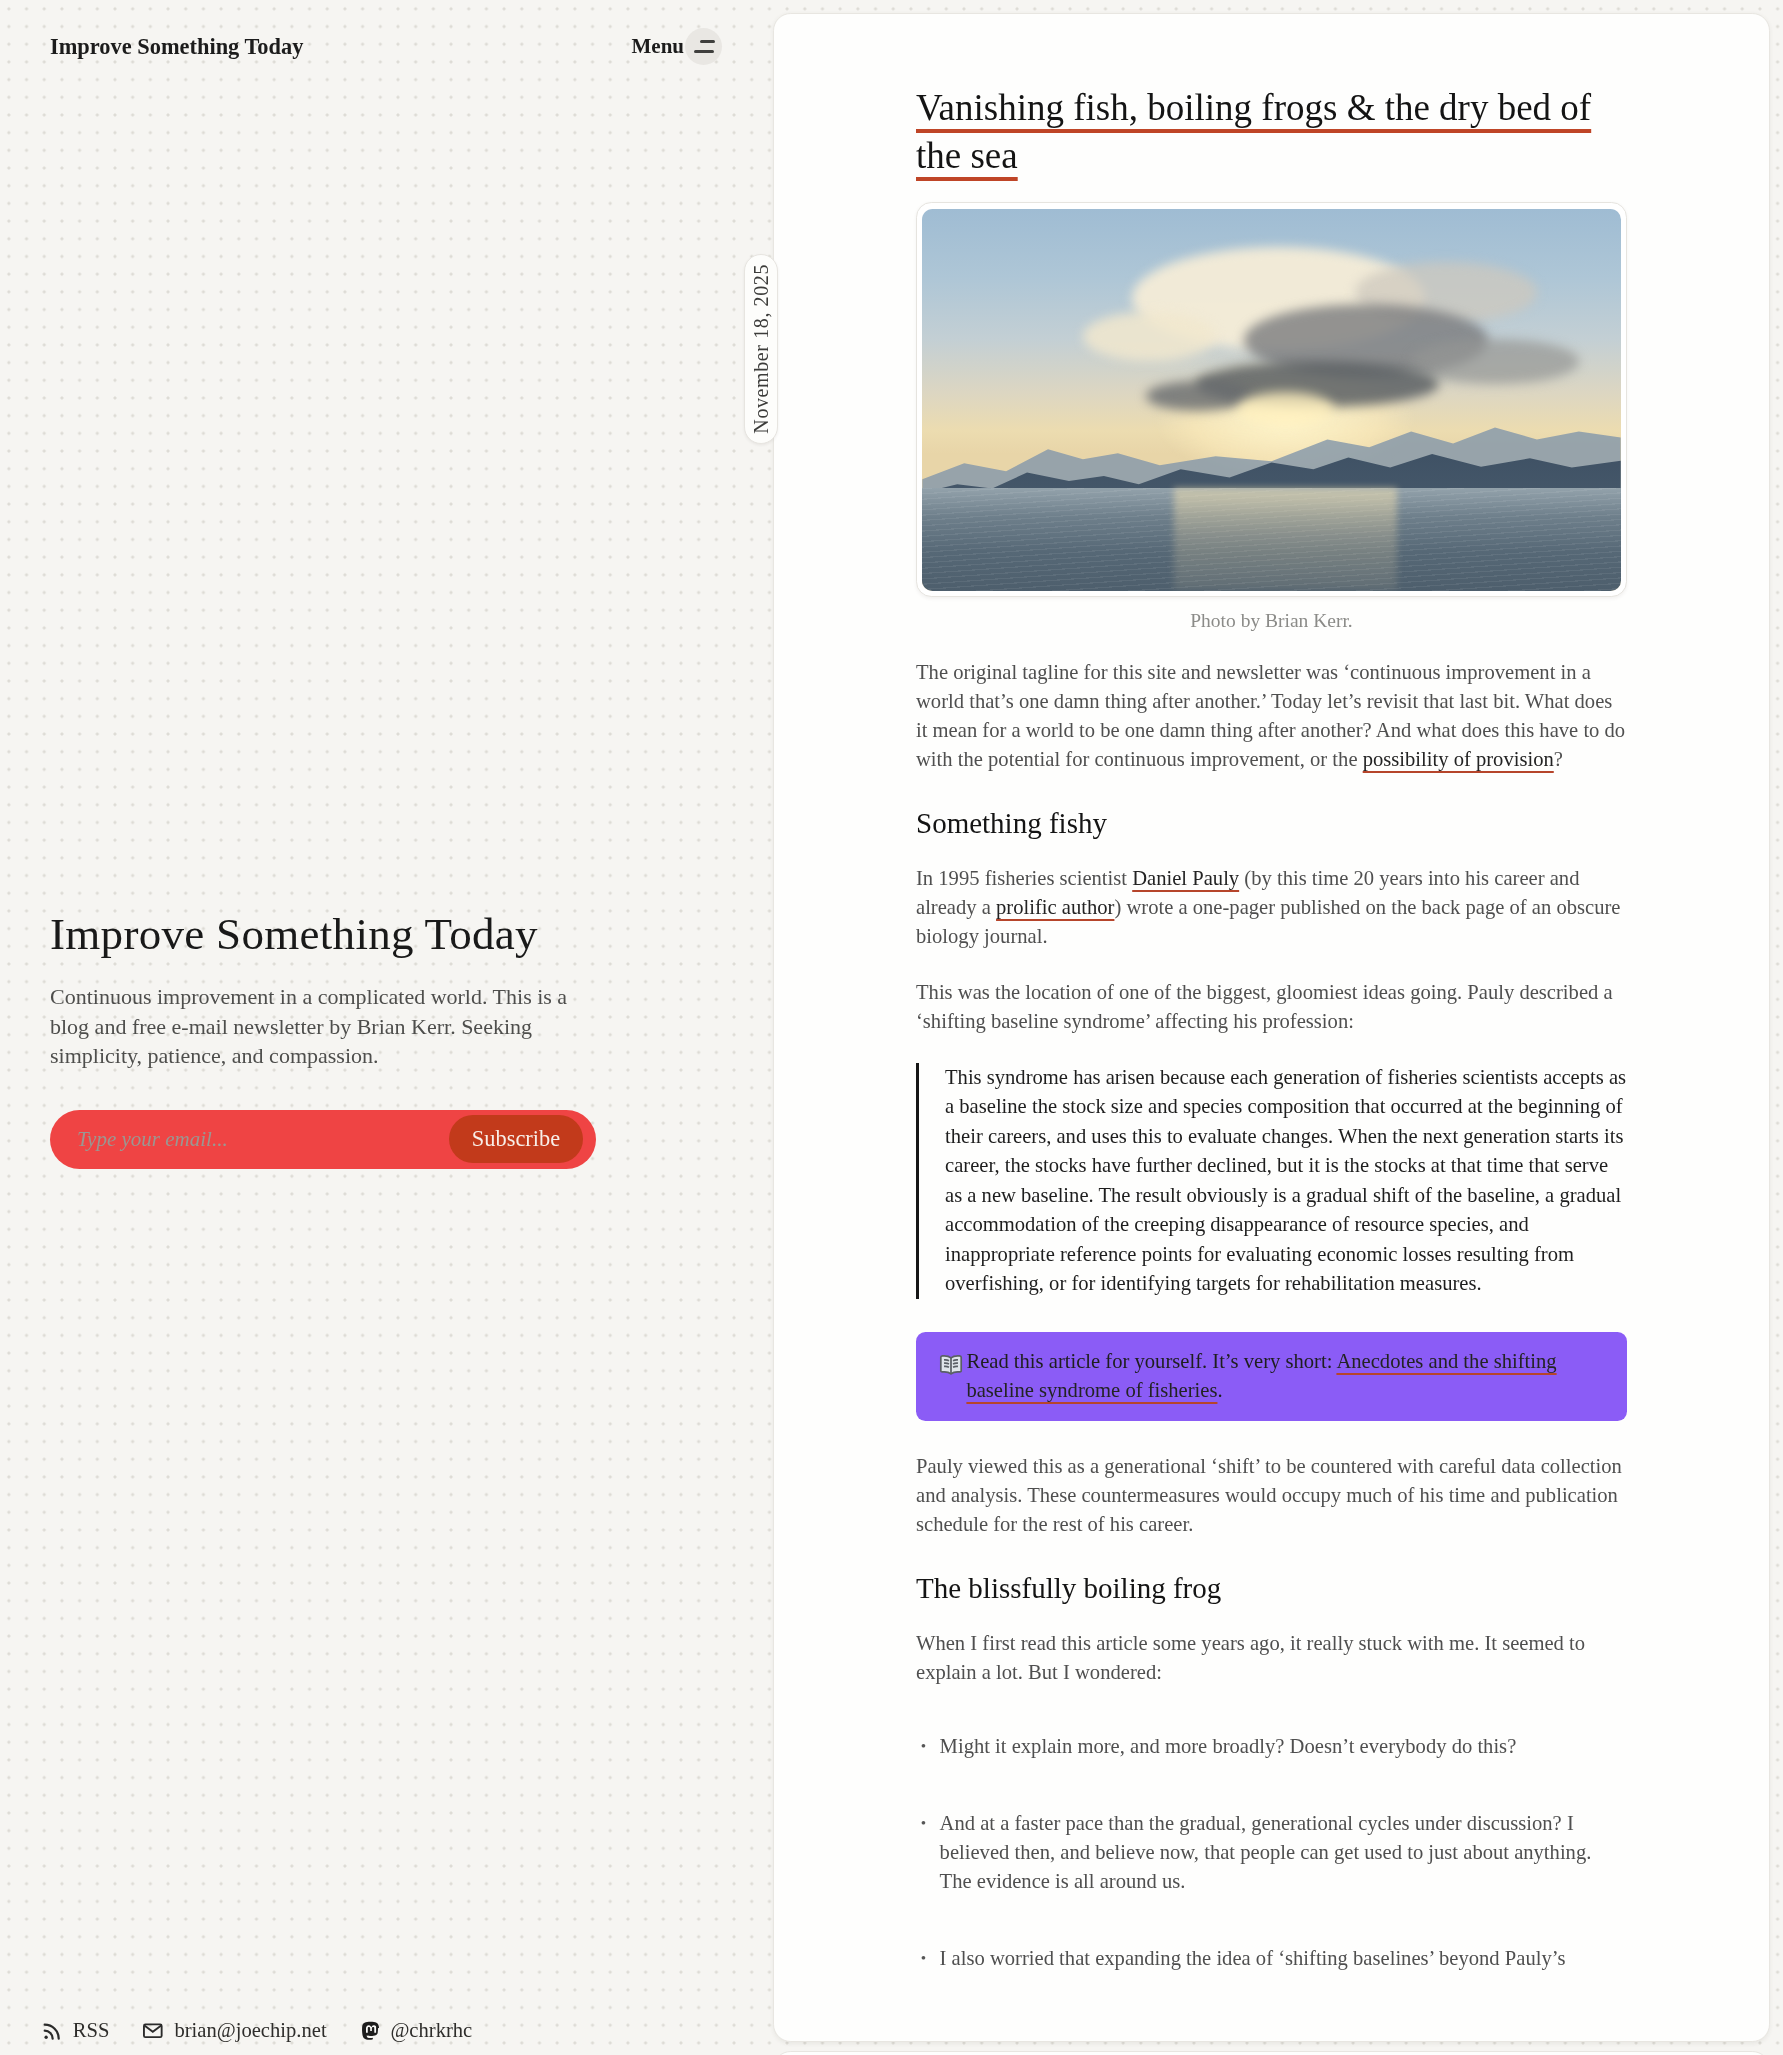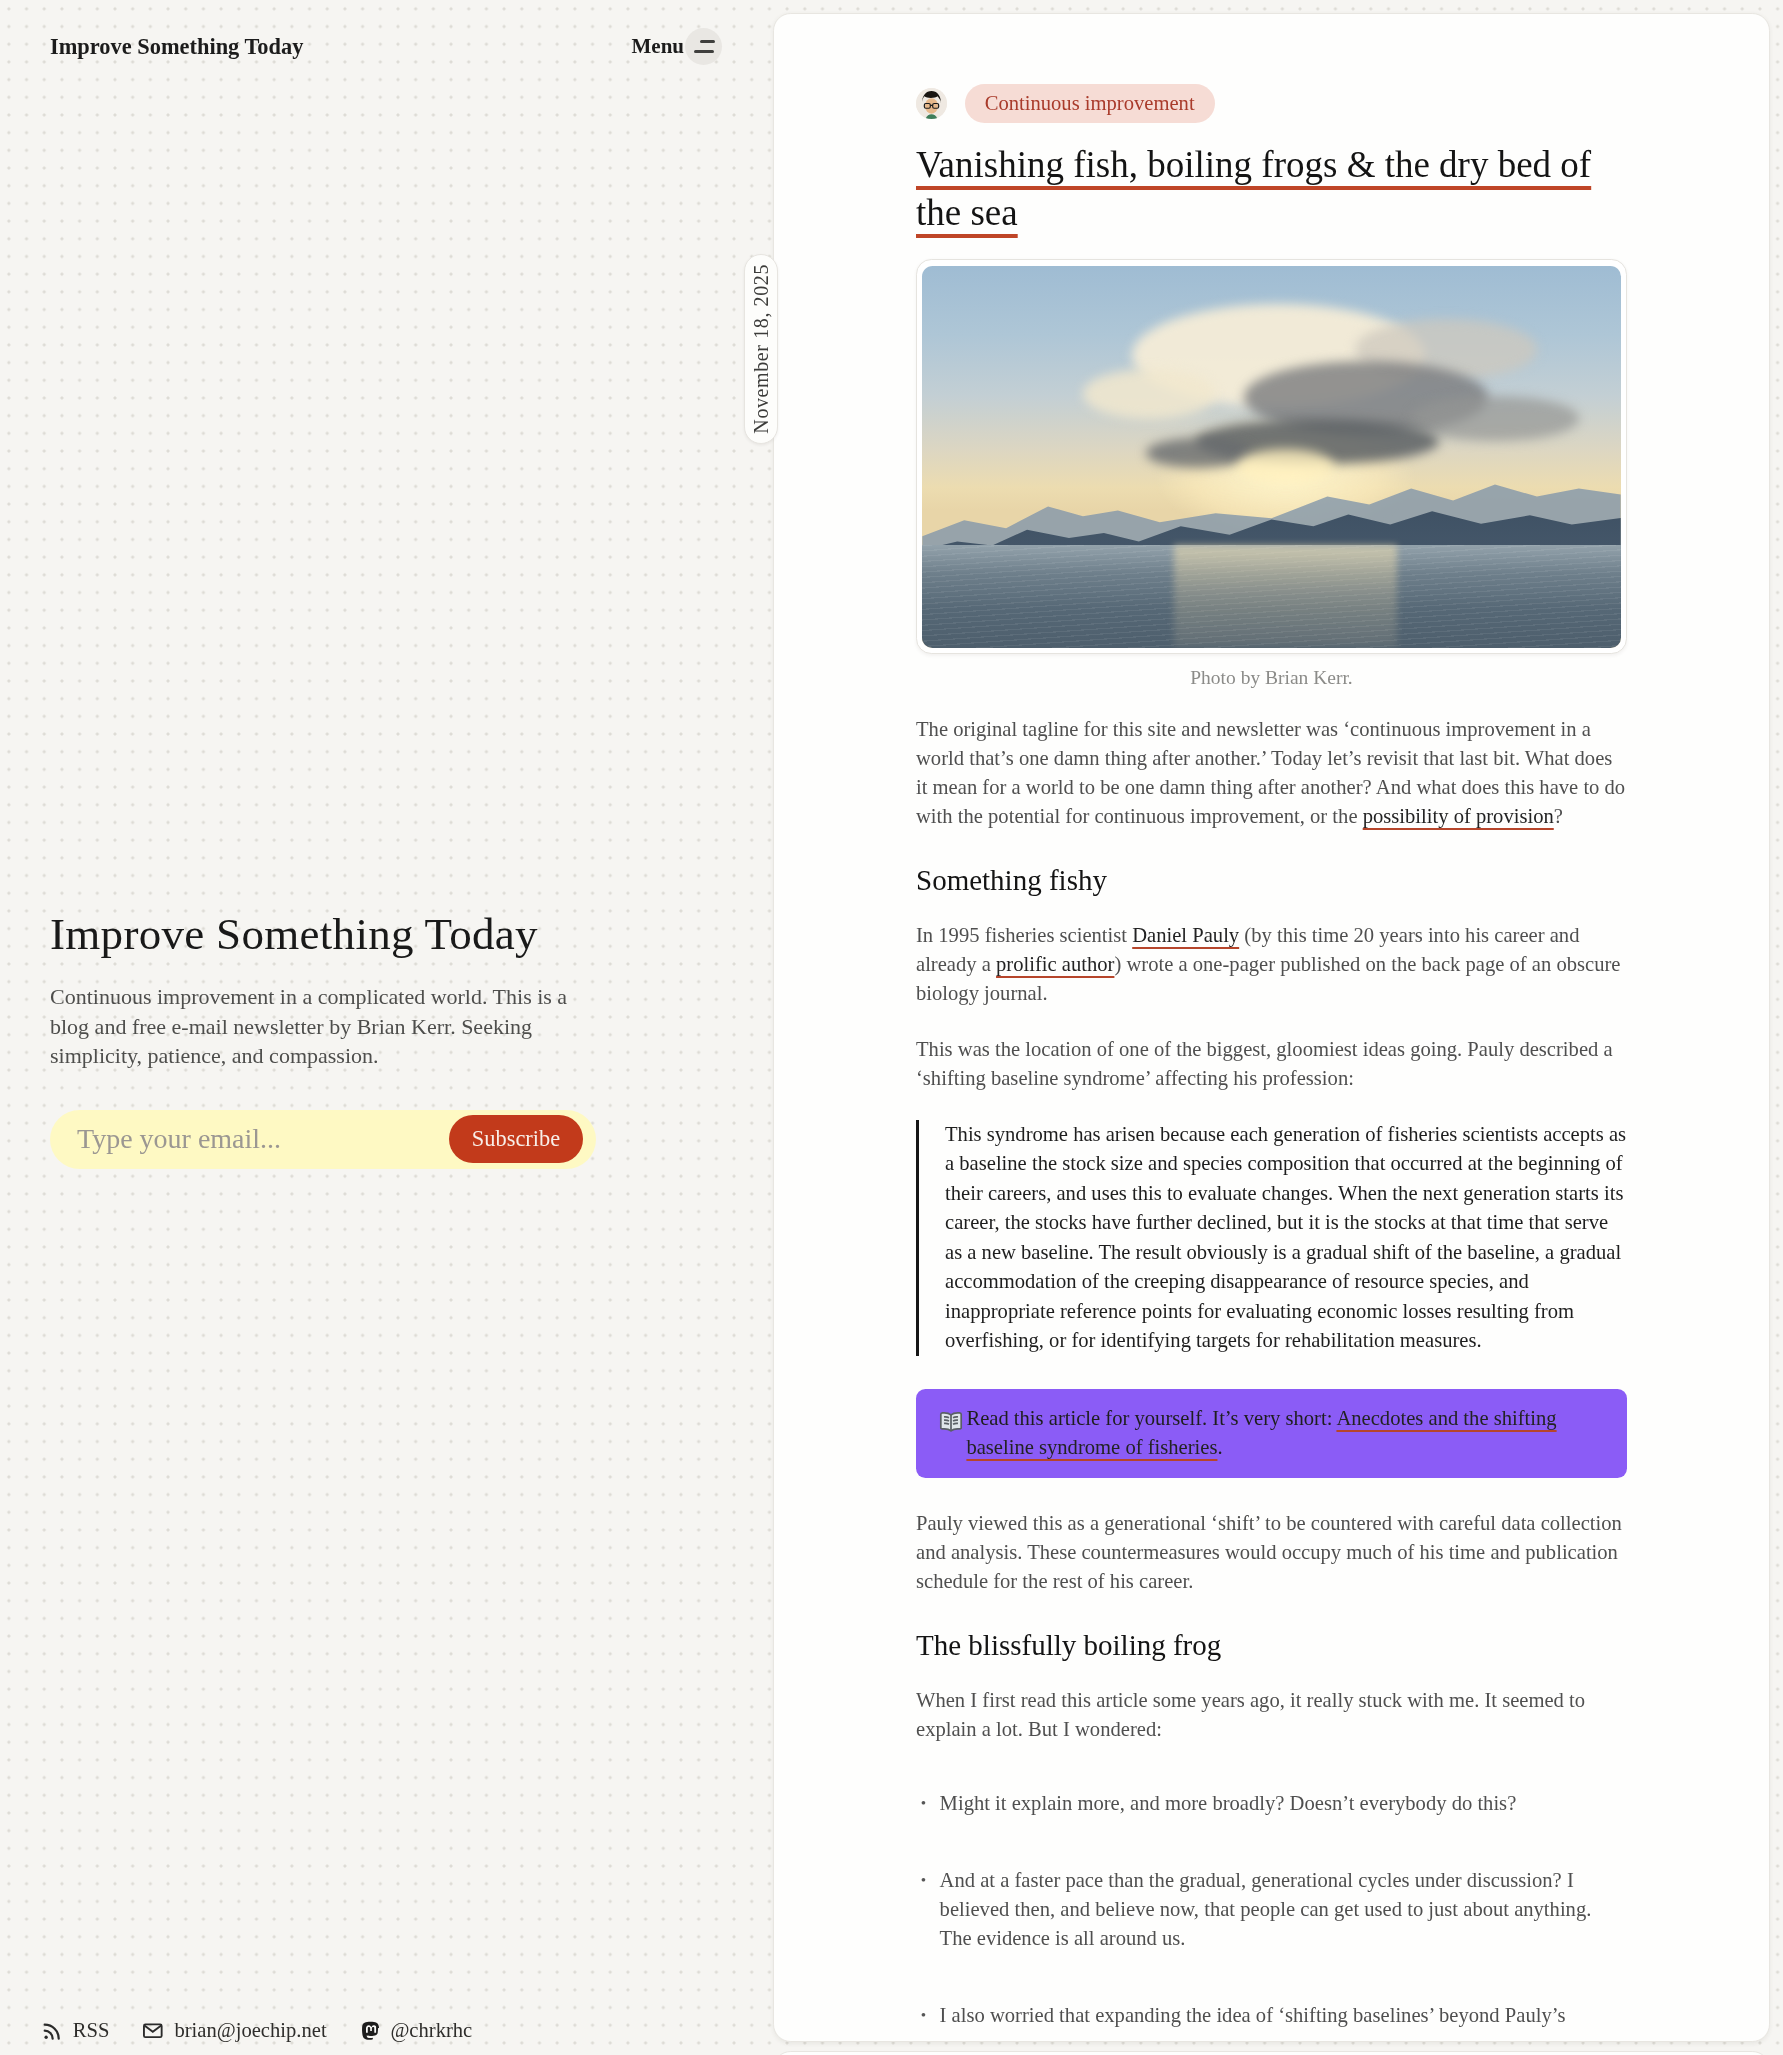--- a/index.html
+++ b/index.html
@@ -24,21 +24,21 @@
     cursor:pointer; border:none; }
   .menu-btn .bar { height:2.9px; border-radius:1.8px; background:#3f3f3d; }
   .menu-btn .bar.b1 { width:15.3px; margin-left:8.3px; }
   .menu-btn .bar.b2 { width:20px; }
 
   .sidebar { position:absolute; left:50px; top:908px; width:548px; }
   .sidebar h1 { font-size:45px; font-weight:normal; color:#191919; letter-spacing:0.3px; }
   .sidebar .desc { margin-top:22.4px; font-size:22px; line-height:29.5px; color:#4e4e4c; width:531px; }
   .subscribe-form { margin-top:39px; position:relative; width:546px; height:59px; }
   .email-input { width:100%; height:100%; border:none; outline:none; border-radius:31px;
-    background:#fef9c3; padding:0 153px 0 27px; font-family:inherit; font-size:28px; color:#3a3a3a; }
+    background:#ef4444; padding:0 153px 0 27px; font-family:inherit; font-size:21px; color:#3a3a3a;font-style:italic; }
   .email-input::placeholder { color:#9b9792; }
   .subscribe-btn { position:absolute; right:13px; top:5.3px; width:134px; height:48px;
     border:none; border-radius:24px; background:#c23a1b; color:#f8efe8;
     font-family:inherit; font-size:22.4px; cursor:pointer; }
 
   .site-footer { position:absolute; left:41px; top:2019px; display:flex; align-items:center; gap:32px;
     font-size:20.6px; color:#2e2d2b; }
   .f-item { display:flex; align-items:center; gap:9.4px; cursor:pointer; }
   .f-item svg { display:block; }
 
@@ -169,34 +169,20 @@
   </div>
 </div>
 
 <div class="date-tab">
   <span>November 18, 2025</span>
 </div>
 
 <div class="card">
   <div class="inner">
 
-    <div class="meta-row">
-      <div class="avatar">
-        <svg width="31" height="31" viewBox="0 0 52 52">
-          <circle cx="26" cy="26" r="26" fill="#efe9e2"></circle>
-          <ellipse cx="26" cy="30" rx="11" ry="13" fill="#e8b98c"></ellipse>
-          <path d="M10 26c0-14 7-21 16-21s16 7 16 21c0-6-4-9-6-12-3 3-17 4-22 0-2 3-4 6-4 12Z" fill="#191511"></path>
-          <rect x="14" y="26" width="10" height="8" rx="2.5" fill="none" stroke="#1c1c1c" stroke-width="2"></rect>
-          <rect x="28" y="26" width="10" height="8" rx="2.5" fill="none" stroke="#1c1c1c" stroke-width="2"></rect>
-          <line x1="24" y1="29" x2="28" y2="29" stroke="#1c1c1c" stroke-width="2"></line>
-          <path d="M16 52c2-6 6-8 10-8s8 2 10 8Z" fill="#3f7d5a"></path>
-        </svg>
-      </div>
-      <span class="tag-pill">Continuous improvement</span>
-    </div>
 
     <h1 class="post-title"><a>Vanishing fish, boiling frogs &amp; the dry bed of the sea</a></h1>
 
     <div class="photo-frame">
       <div class="photo">
         <div class="sunglow"></div>
         <div class="cl" style="left:30%;top:10%;width:42%;height:27%;background:rgba(244,236,215,.95)"></div>
         <div class="cl" style="left:23%;top:27%;width:19%;height:13%;background:rgba(241,231,206,.85)"></div>
         <div class="cl" style="left:62%;top:14%;width:26%;height:16%;background:rgba(205,200,190,.75)"></div>
         <div class="cl" style="left:46%;top:25%;width:35%;height:19%;background:rgba(122,124,126,.8)"></div>

